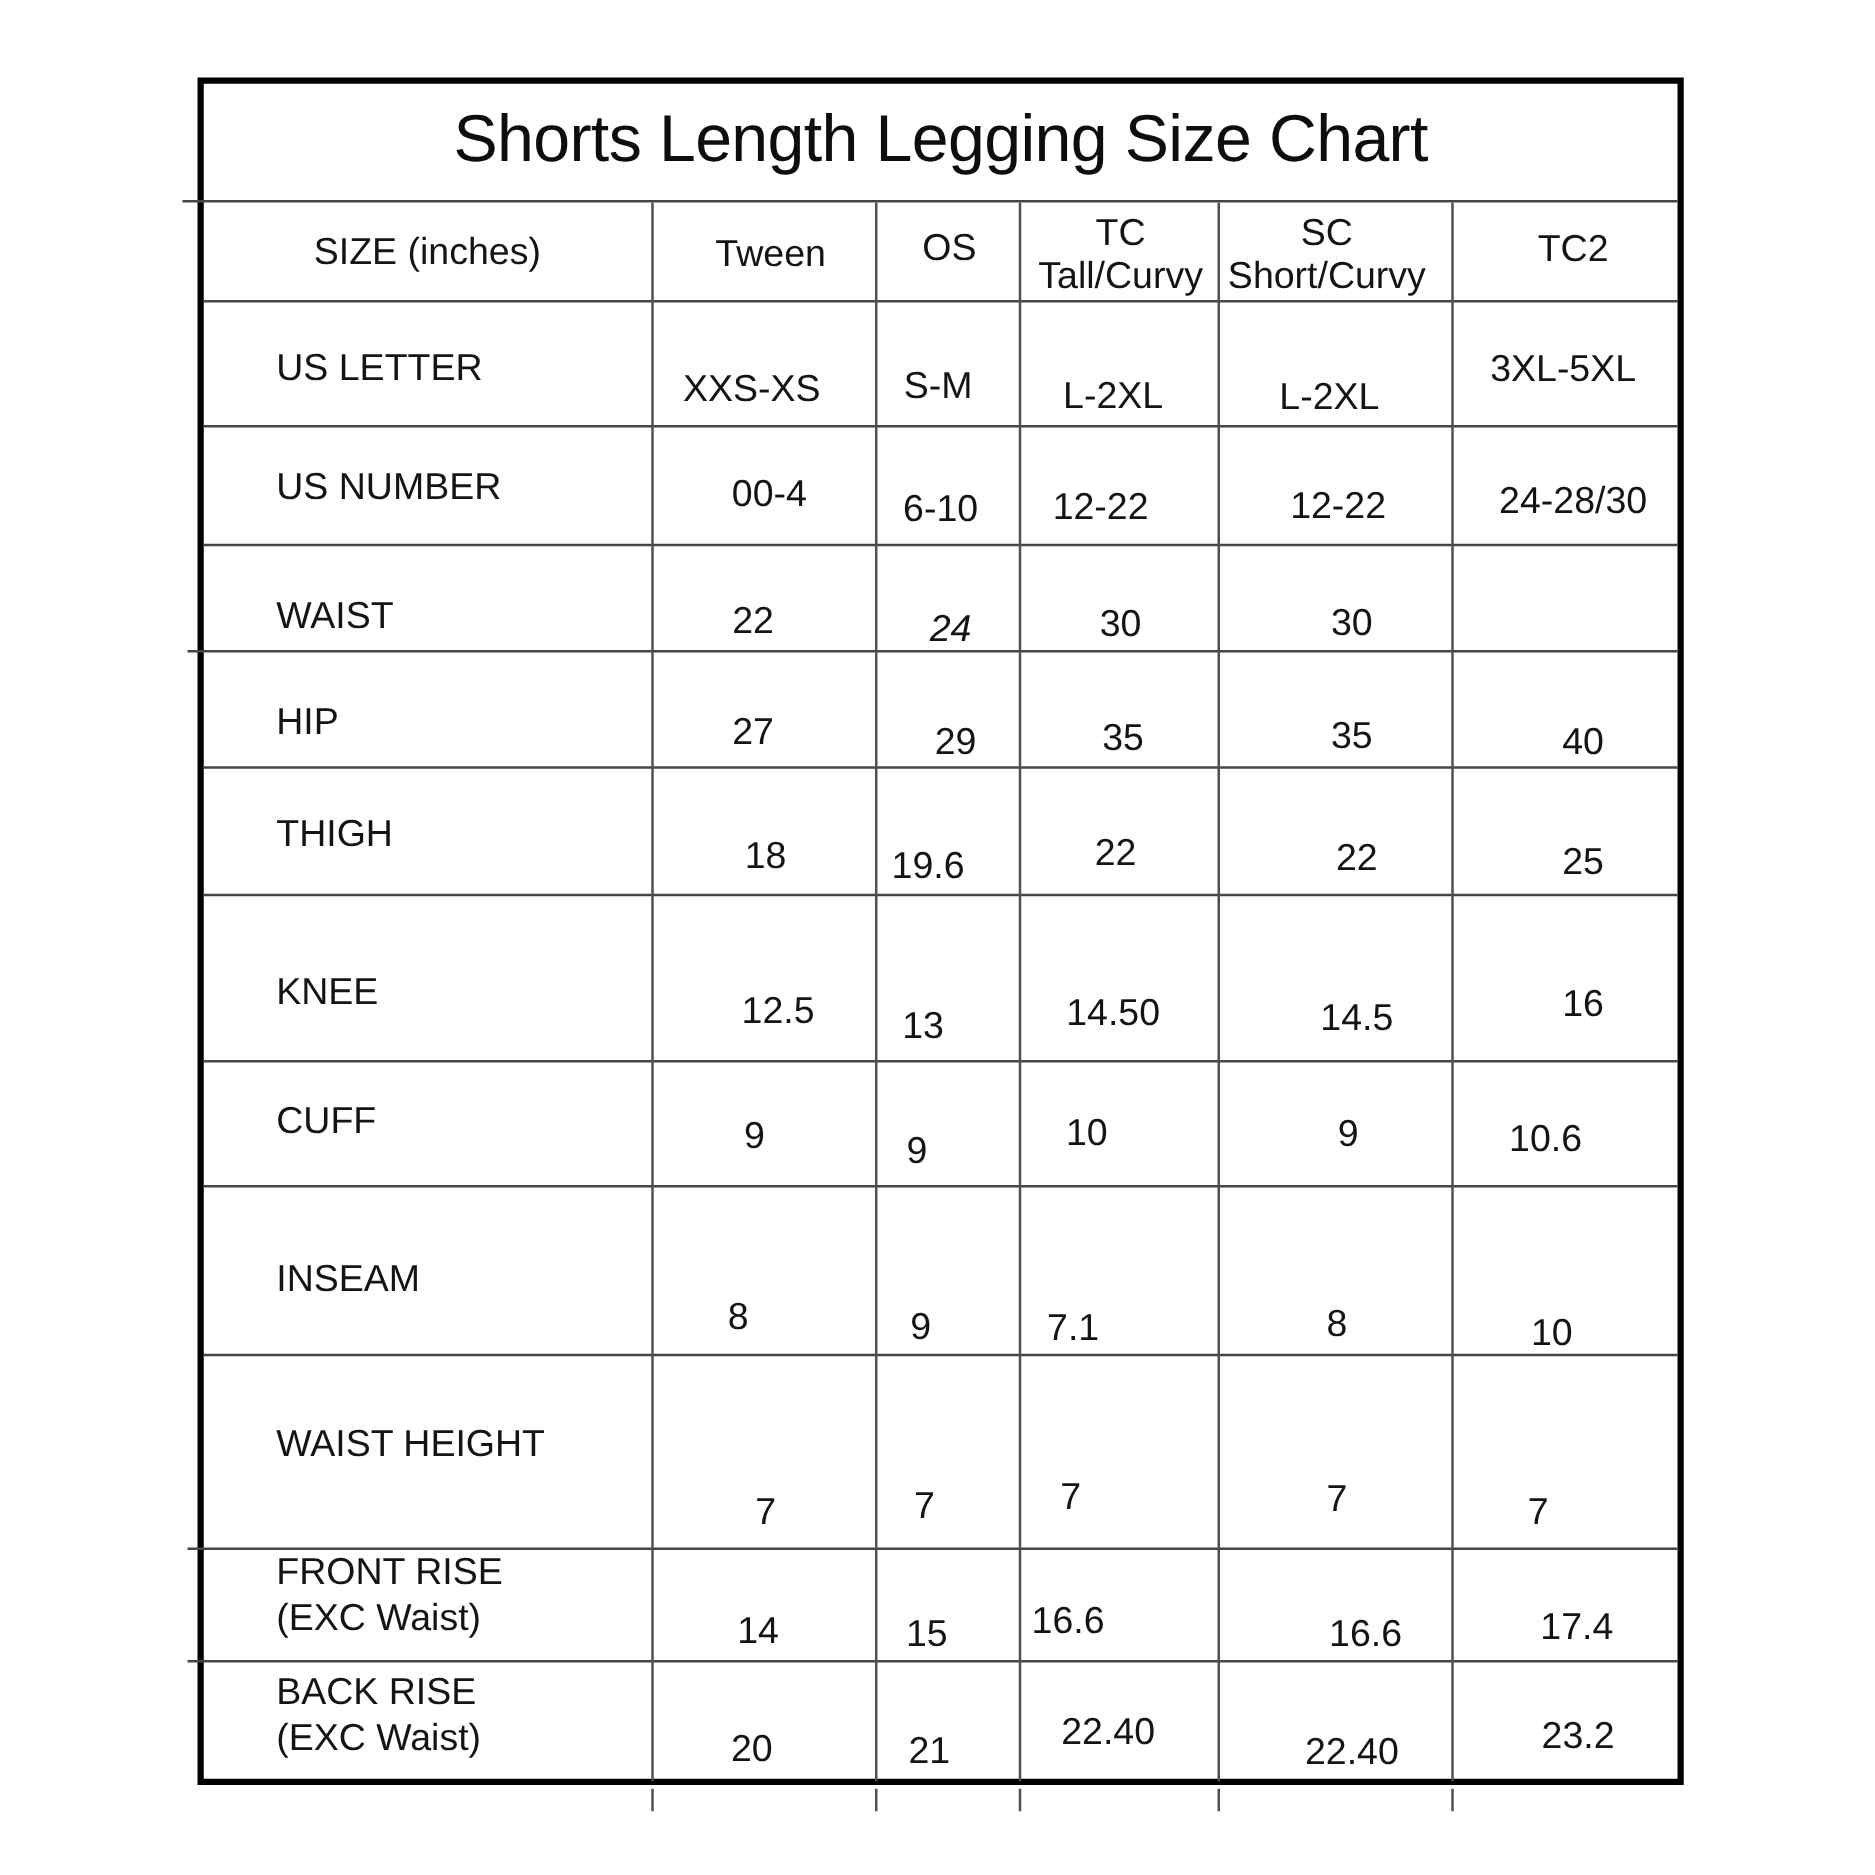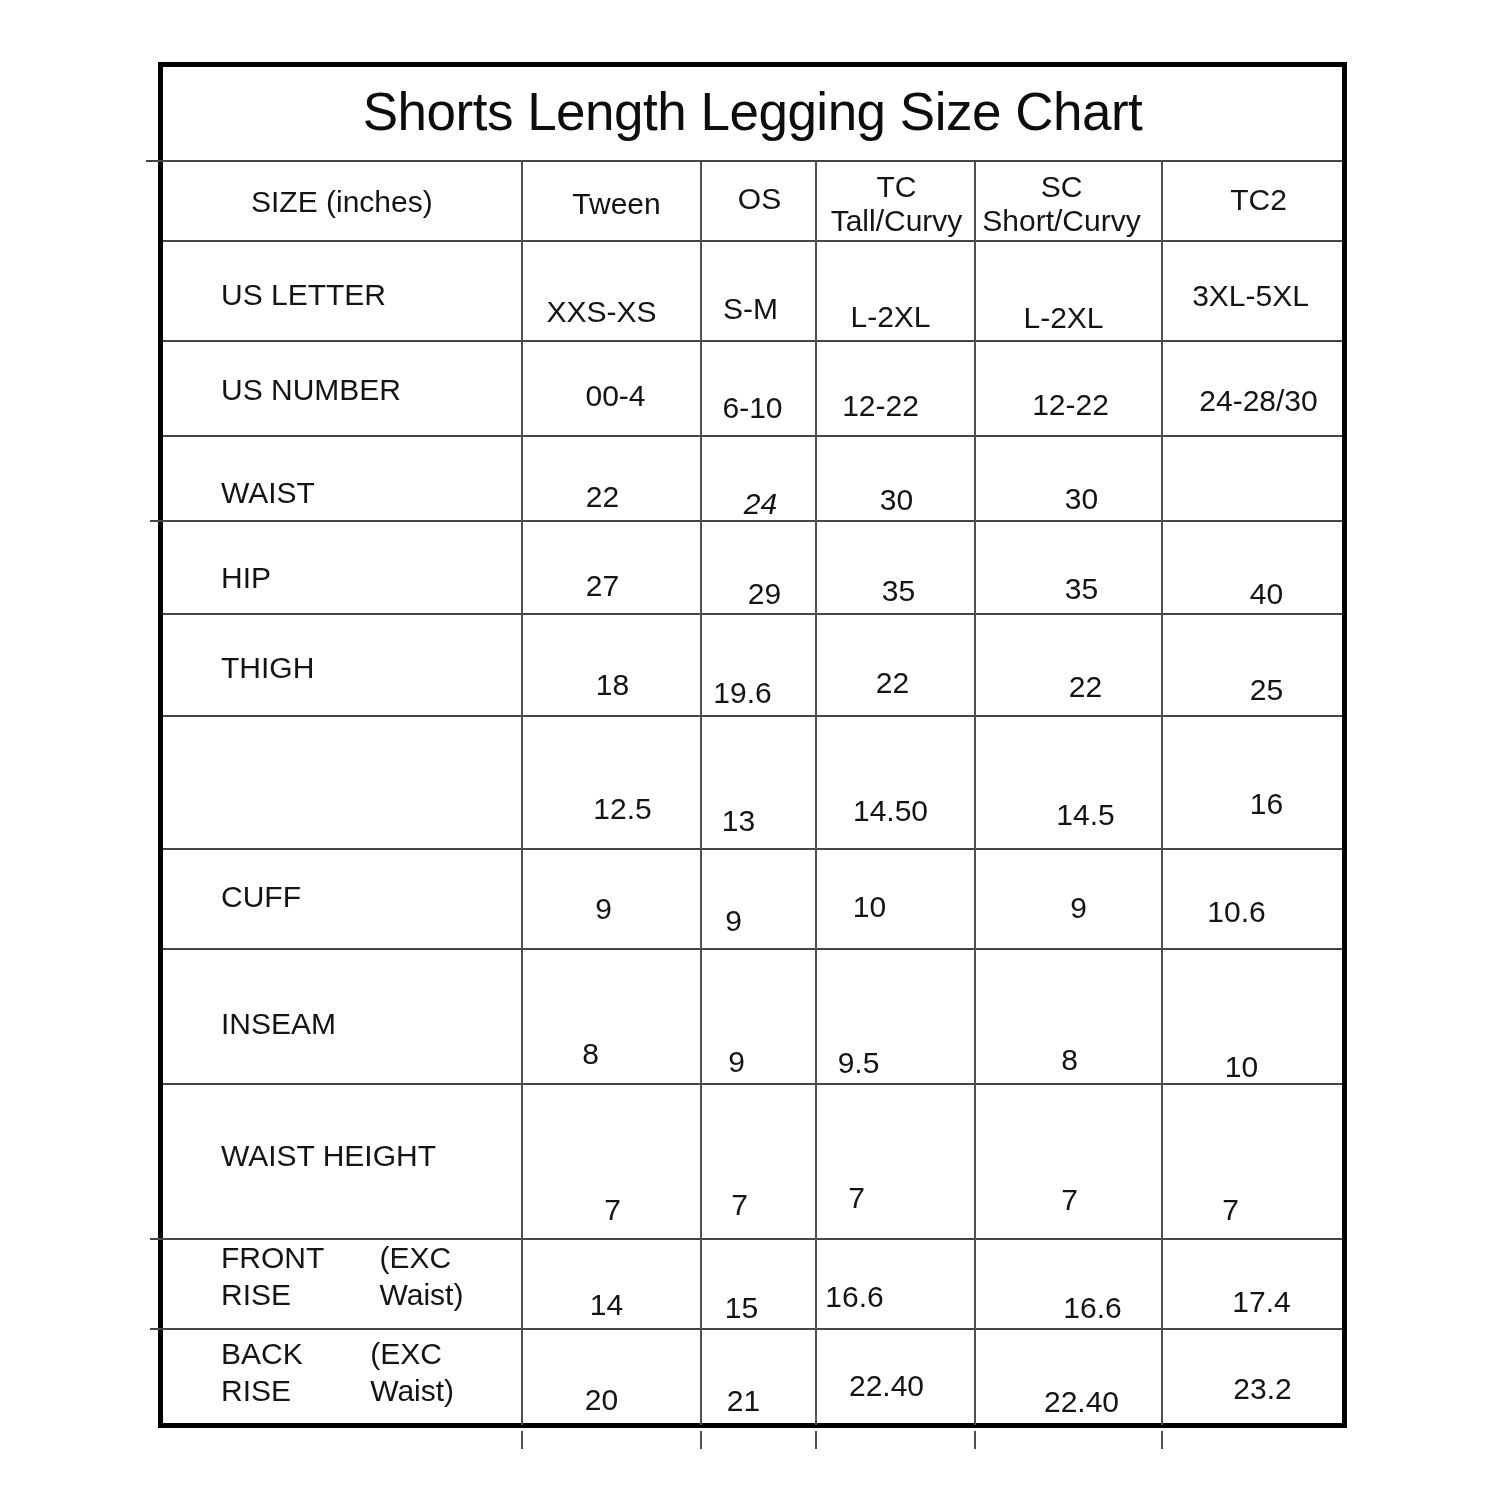--- a/index.html
+++ b/index.html
@@ -16,21 +16,21 @@
     position:absolute;left:163px;top:67px;width:1179px;height:95px;
     display:flex;align-items:center;justify-content:center;
     font-size:53px;letter-spacing:-0.5px;color:#0d0d0d;
   }
   #title-cell .v{transform:translateY(-3px);}
   .cell{position:absolute;display:flex;align-items:center;justify-content:center;
         font-size:30px;color:#141414;}
   .cell.label{justify-content:flex-start;padding-left:58px;box-sizing:border-box;}
   .cell.label.pad-lg{padding-left:88px;}
   .v{display:block;white-space:nowrap;}
-  .two{display:flex;flex-direction:row;line-height:37px;}
+  .two{display:flex;flex-direction:column;line-height:37px;}
   .hdr2{display:flex;flex-direction:column;line-height:34px;text-align:center;}
 </style>
 </head>
 <body>
 
 <div id="canvas">
 
   <div class="frame"></div>
 
   <div class="hline" style="left:146px;top:160px;width:1196px;"></div>
@@ -172,20 +172,23 @@
   <div class="cell" style="left:817px;top:615px;width:159px;height:102px;">
     <span class="v" style="transform:translate(-4px,17px);">22</span>
   </div>
   <div class="cell" style="left:976px;top:615px;width:187px;height:102px;">
     <span class="v" style="transform:translate(16px,21px);">22</span>
   </div>
   <div class="cell" style="left:1163px;top:615px;width:179px;height:102px;">
     <span class="v" style="transform:translate(14px,24px);">25</span>
   </div>
 
+  <div class="cell label" style="left:163px;top:717px;width:360px;height:133px;">
+    <span class="v" style="transform:translateY(10px);">KNEE</span>
+  </div>
   <div class="cell" style="left:523px;top:717px;width:179px;height:133px;">
     <span class="v" style="transform:translate(10px,25px);">12.5</span>
   </div>
   <div class="cell" style="left:702px;top:717px;width:115px;height:133px;">
     <span class="v" style="transform:translate(-21px,37px);">13</span>
   </div>
   <div class="cell" style="left:817px;top:717px;width:159px;height:133px;">
     <span class="v" style="transform:translate(-6px,27px);">14.50</span>
   </div>
   <div class="cell" style="left:976px;top:717px;width:187px;height:133px;">
@@ -217,21 +220,21 @@
   <div class="cell label" style="left:163px;top:950px;width:360px;height:135px;">
     <span class="v" style="transform:translateY(6px);">INSEAM</span>
   </div>
   <div class="cell" style="left:523px;top:950px;width:179px;height:135px;">
     <span class="v" style="transform:translate(-22px,36px);">8</span>
   </div>
   <div class="cell" style="left:702px;top:950px;width:115px;height:135px;">
     <span class="v" style="transform:translate(-23px,44px);">9</span>
   </div>
   <div class="cell" style="left:817px;top:950px;width:159px;height:135px;">
-    <span class="v" style="transform:translate(-38px,45px);">9.5</span>
+    <span class="v" style="transform:translate(-38px,45px);">7.1</span>
   </div>
   <div class="cell" style="left:976px;top:950px;width:187px;height:135px;">
     <span class="v" style="transform:translate(0px,42px);">8</span>
   </div>
   <div class="cell" style="left:1163px;top:950px;width:179px;height:135px;">
     <span class="v" style="transform:translate(-11px,49px);">10</span>
   </div>
 
   <div class="cell label" style="left:163px;top:1085px;width:360px;height:155px;">
     <span class="v" style="transform:translateY(-7px);">WAIST HEIGHT</span>

